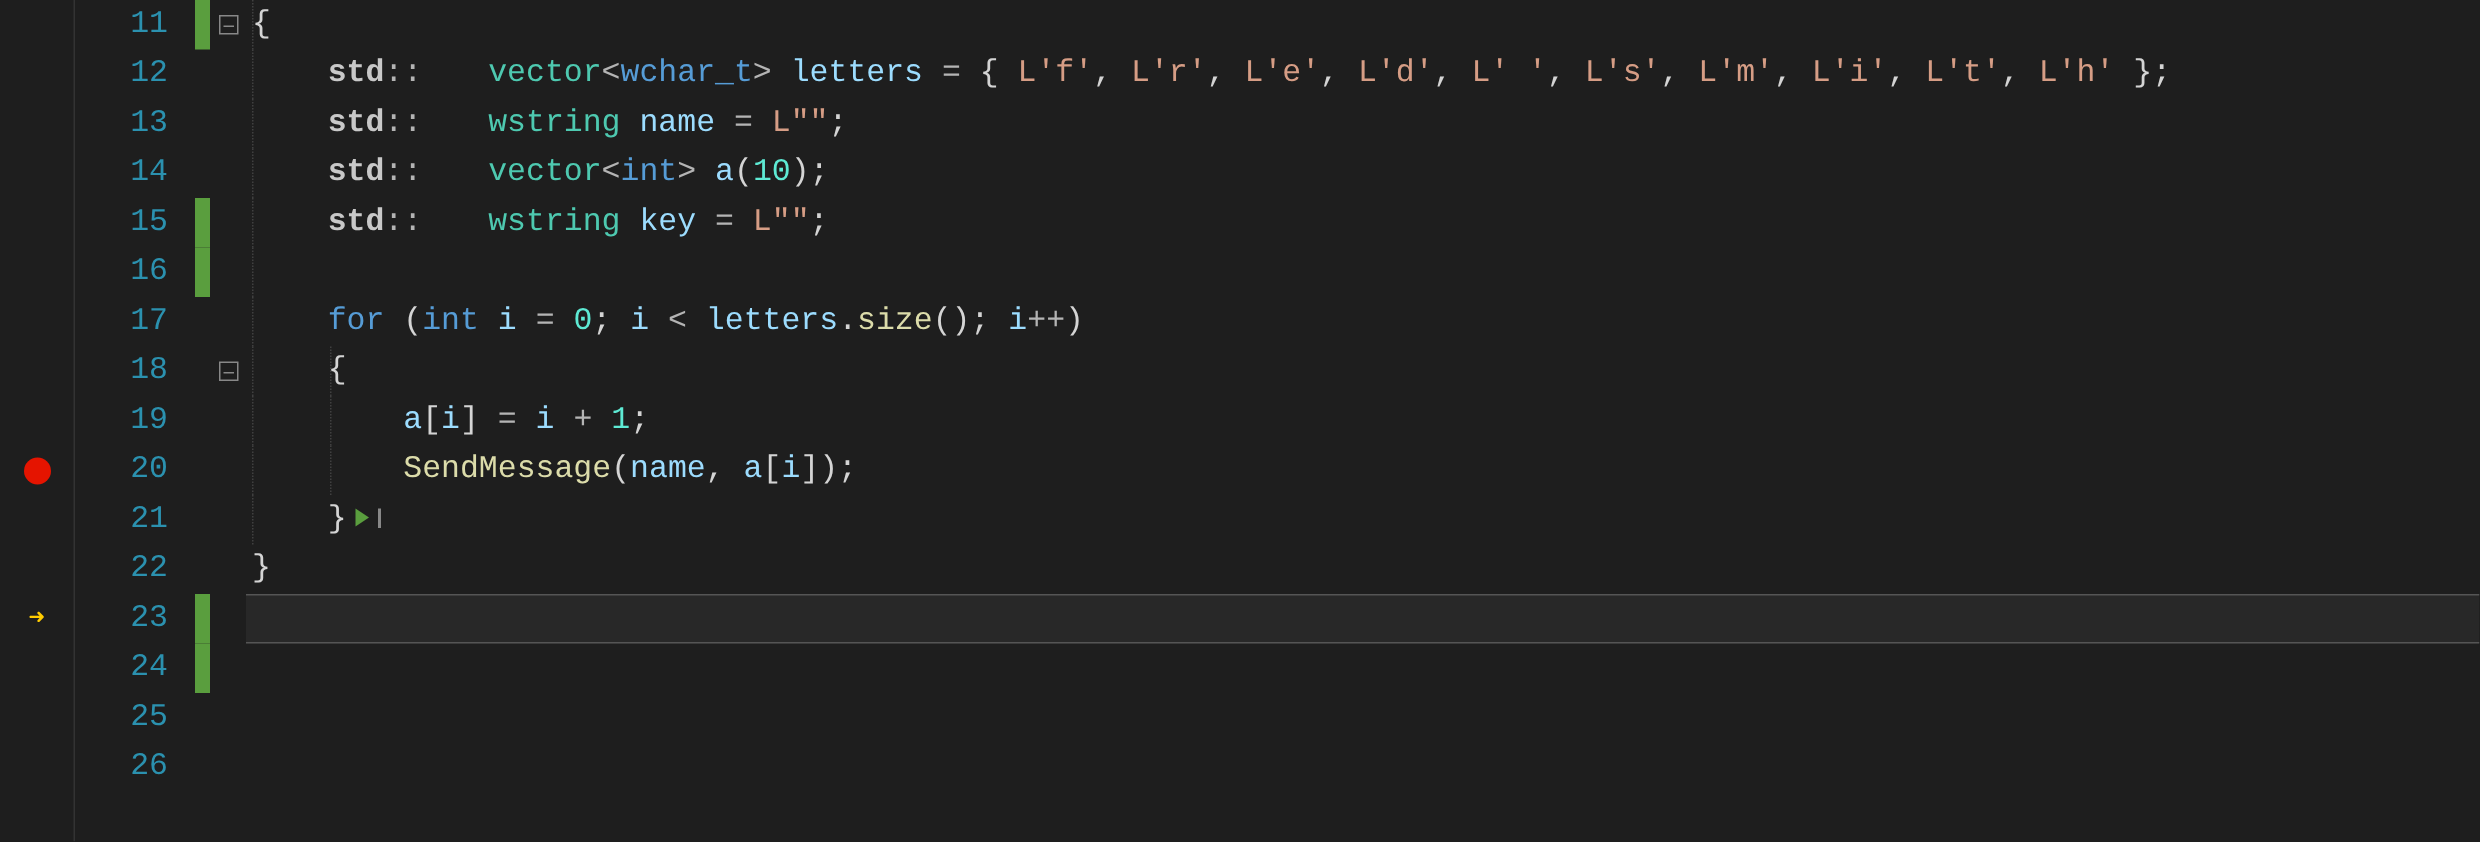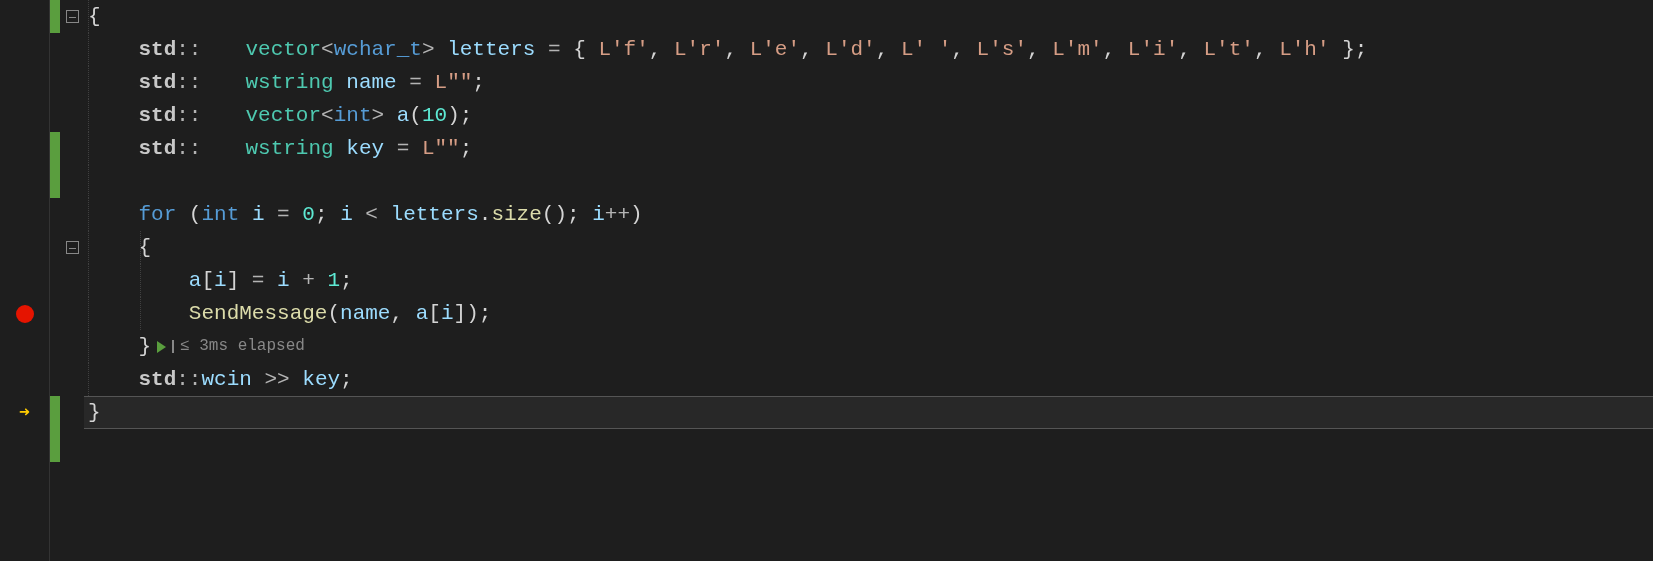--- a/index.html
+++ b/index.html
@@ -151,20 +151,38 @@
       <div class="bp-row"></div>
       <div class="bp-row"></div>
       <div class="bp-row">
         <div class="current-arrow">➜</div>
       </div>
       <div class="bp-row"></div>
       <div class="bp-row"></div>
       <div class="bp-row"></div>
     </div>
 
+  <div class="gutter-ln" id="ln-g">
+      <div class="ln-row">11</div>
+      <div class="ln-row">12</div>
+      <div class="ln-row">13</div>
+      <div class="ln-row">14</div>
+      <div class="ln-row">15</div>
+      <div class="ln-row">16</div>
+      <div class="ln-row">17</div>
+      <div class="ln-row">18</div>
+      <div class="ln-row">19</div>
+      <div class="ln-row">20</div>
+      <div class="ln-row">21</div>
+      <div class="ln-row">22</div>
+      <div class="ln-row">23</div>
+      <div class="ln-row">24</div>
+      <div class="ln-row">25</div>
+      <div class="ln-row">26</div>
+    </div>
 
   <div class="gutter-change" id="ch-g">
       <div class="chg-row">
         <div class="chg-green"></div>
       </div>
       <div class="chg-row"></div>
       <div class="chg-row"></div>
       <div class="chg-row"></div>
       <div class="chg-row">
         <div class="chg-green"></div>
@@ -216,18 +234,17 @@
       <div class="code-row"><div class="guide" style="left: 4px;"></div><span class="tok-punc">{</span></div>
       <div class="code-row"><div class="guide" style="left: 4px;"></div><span>    </span><span class="tok-ns">std</span><span class="tok-op">::</span><span class="tok-cls">vector</span><span class="tok-op">&lt;</span><span class="tok-kw">wchar_t</span><span class="tok-op">&gt;</span><span> </span><span class="tok-var">letters</span><span class="tok-op"> = </span><span class="tok-punc">{ </span><span class="tok-str">L'f'</span><span class="tok-punc">, </span><span class="tok-str">L'r'</span><span class="tok-punc">, </span><span class="tok-str">L'e'</span><span class="tok-punc">, </span><span class="tok-str">L'd'</span><span class="tok-punc">, </span><span class="tok-str">L' '</span><span class="tok-punc">, </span><span class="tok-str">L's'</span><span class="tok-punc">, </span><span class="tok-str">L'm'</span><span class="tok-punc">, </span><span class="tok-str">L'i'</span><span class="tok-punc">, </span><span class="tok-str">L't'</span><span class="tok-punc">, </span><span class="tok-str">L'h'</span><span class="tok-punc"> };</span></div>
       <div class="code-row"><div class="guide" style="left: 4px;"></div><span>    </span><span class="tok-ns">std</span><span class="tok-op">::</span><span class="tok-cls">wstring</span><span> </span><span class="tok-var">name</span><span class="tok-op"> = </span><span class="tok-str">L</span><span class="tok-str">""</span><span class="tok-punc">;</span></div>
       <div class="code-row"><div class="guide" style="left: 4px;"></div><span>    </span><span class="tok-ns">std</span><span class="tok-op">::</span><span class="tok-cls">vector</span><span class="tok-op">&lt;</span><span class="tok-kw">int</span><span class="tok-op">&gt;</span><span> </span><span class="tok-var">a</span><span class="tok-punc">(</span><span class="tok-num">10</span><span class="tok-punc">);</span></div>
       <div class="code-row"><div class="guide" style="left: 4px;"></div><span>    </span><span class="tok-ns">std</span><span class="tok-op">::</span><span class="tok-cls">wstring</span><span> </span><span class="tok-var">key</span><span class="tok-op"> = </span><span class="tok-str">L</span><span class="tok-str">""</span><span class="tok-punc">;</span></div>
       <div class="code-row"><div class="guide" style="left: 4px;"></div></div>
       <div class="code-row"><div class="guide" style="left: 4px;"></div><span>    </span><span class="tok-kw">for</span><span class="tok-punc"> (</span><span class="tok-kw">int</span><span> </span><span class="tok-var">i</span><span class="tok-op"> = </span><span class="tok-num">0</span><span class="tok-punc">; </span><span class="tok-var">i</span><span class="tok-op"> &lt; </span><span class="tok-var">letters</span><span class="tok-punc">.</span><span class="tok-fn">size</span><span class="tok-punc">(); </span><span class="tok-var">i</span><span class="tok-op">++</span><span class="tok-punc">)</span></div>
       <div class="code-row"><div class="guide" style="left: 4px;"></div><div class="guide" style="left: 56px;"></div><span>    </span><span class="tok-punc">{</span></div>
       <div class="code-row"><div class="guide" style="left: 4px;"></div><div class="guide" style="left: 56px;"></div><span>        </span><span class="tok-var">a</span><span class="tok-punc">[</span><span class="tok-var">i</span><span class="tok-punc">]</span><span class="tok-op"> = </span><span class="tok-var">i</span><span class="tok-op"> + </span><span class="tok-num">1</span><span class="tok-punc">;</span></div>
       <div class="code-row"><div class="guide" style="left: 4px;"></div><div class="guide" style="left: 56px;"></div><span>        </span><span class="tok-fn">SendMessage</span><span class="tok-punc">(</span><span class="tok-var">name</span><span class="tok-punc">, </span><span class="tok-var">a</span><span class="tok-punc">[</span><span class="tok-var">i</span><span class="tok-punc">]);</span></div>
-      <div class="code-row"><div class="guide" style="left: 4px;"></div><span>    </span><span class="tok-punc">}</span><span class="perf-tip"><span class="perf-play"></span><span class="perf-bar"></span><span>≤ 3ms elapsed</span></span></div>
-      <div class="code-row"><div class="guide" style="left: 4px;"></div><span>    </span><span class="tok-ns">std</span><span class="tok-op">::</span><span class="tok-var">wcin</span><span class="tok-op"> &gt;&gt; </span><span class="tok-var">key</span><span class="tok-punc">;</span></div>
+      <div class="code-row"><div class="guide" style="left: 4px;"></div><span>    </span><span class="tok-punc">}</span><span class="perf-tip"><span class="perf-play"></span><span class="perf-bar"></span></span></div>
       <div class="code-row"><span class="tok-punc">}</span></div>
     </div>
 
 </div>
 
 </body></html>

